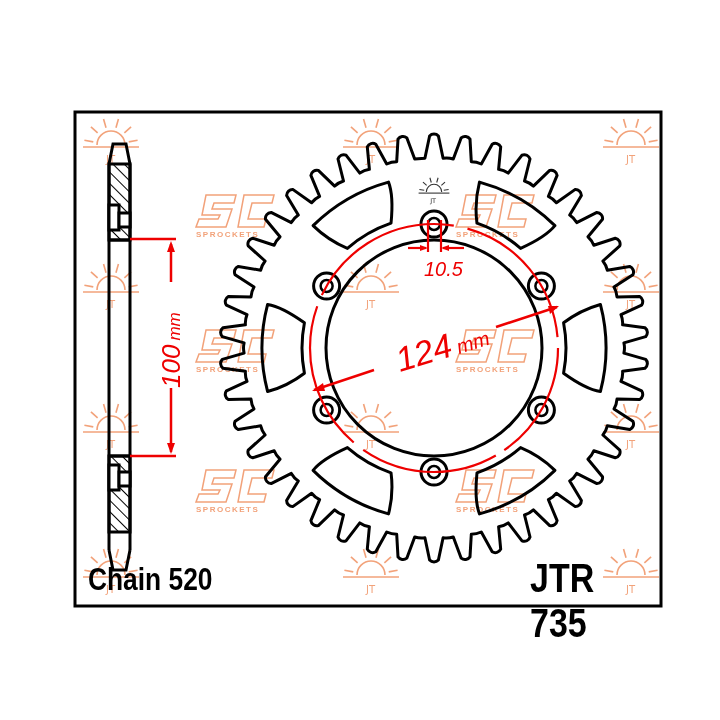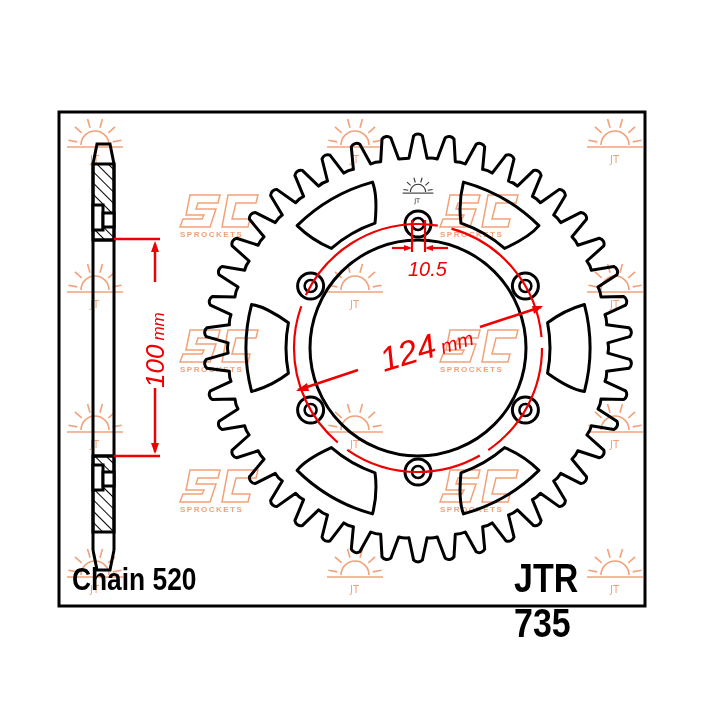--- a/index.html
+++ b/index.html
@@ -1,17 +1,17 @@
 <!DOCTYPE html>
 <html><head>
 <meta charset="utf-8">
 <style>
   html, body { margin:0; padding:0; background:#ffffff; }
   body { width:720px; height:720px; position:relative; overflow:hidden; font-family:"Liberation Sans", sans-serif; }
-  #stage { position:absolute; left:0; top:0; width:632px; height:720px; }
+  #stage { position:absolute; left:16px; top:0; width:632px; height:720px; }
   .label-black { position:absolute; font-family:"Liberation Sans", sans-serif; font-weight:bold; color:#000; transform:scaleX(0.85); transform-origin:left bottom; }
   #chain-label { left:72px; top:562px; font-size:31px; }
   #part-label { left:514px; top:556px; font-size:40px; }
 </style>
 </head>
 <body>
 
 <div id="stage">
   <svg id="svg" width="720" height="720" viewBox="0 0 720 720" xmlns="http://www.w3.org/2000/svg">
 

